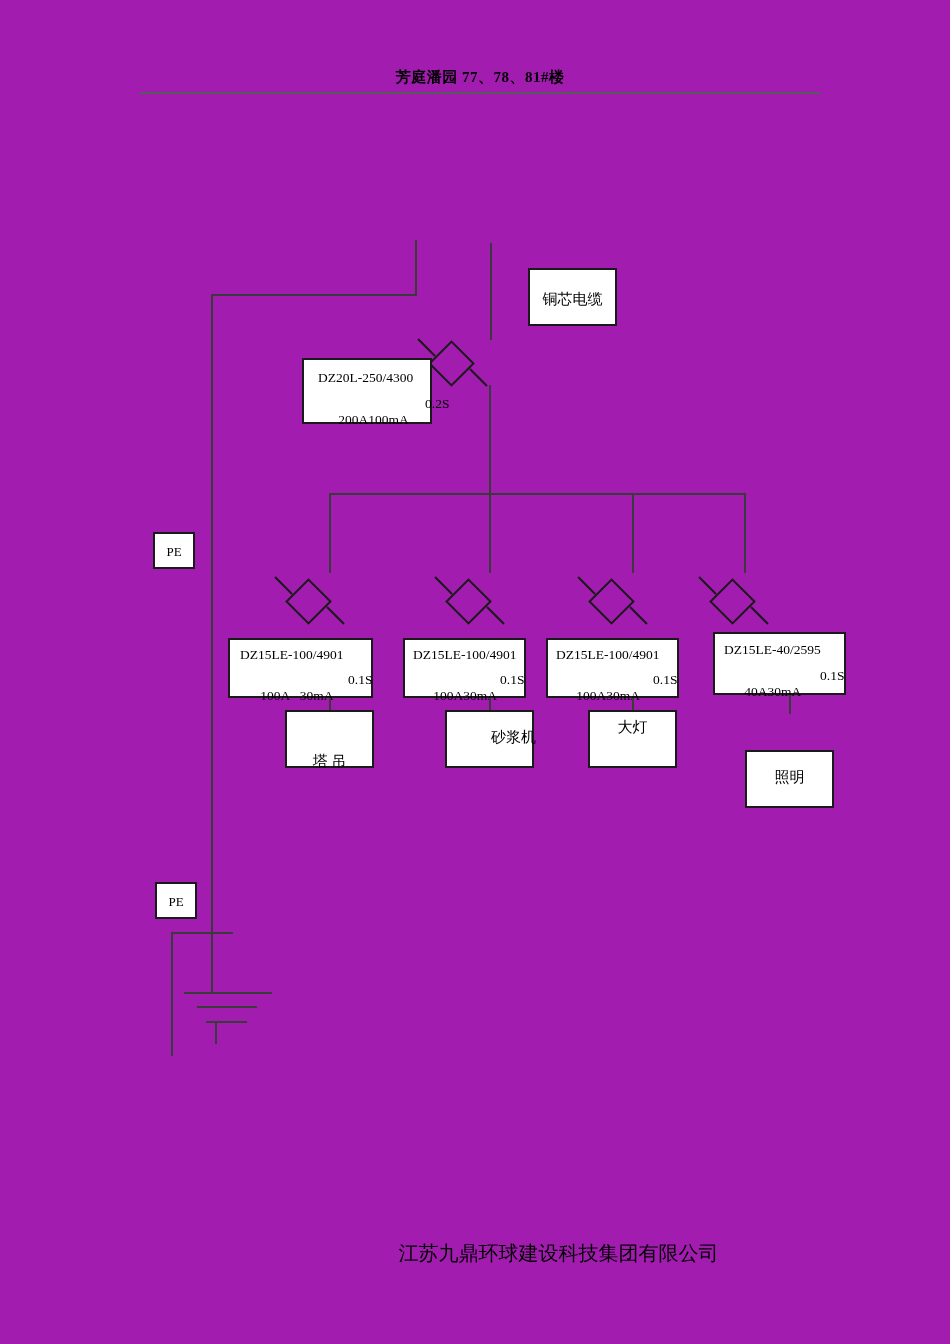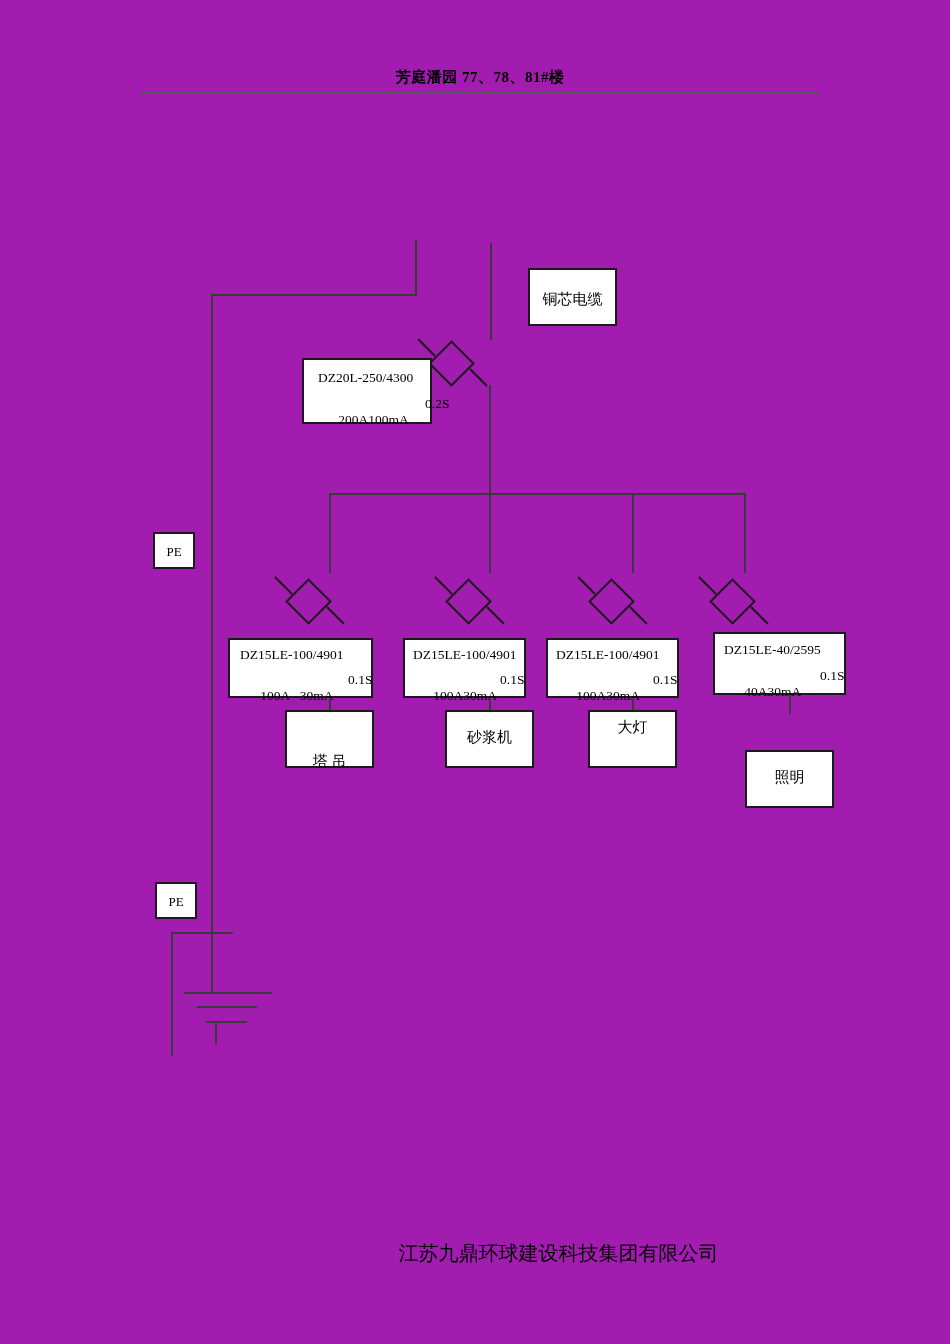--- a/index.html
+++ b/index.html
@@ -236,21 +236,21 @@
     <div class="lead br"></div>
   </div>
   <div class="spec-box" style="left:403px; top:638px; width:123px; height:60px;">
     <div class="spec-line1" style="top:7px; left:8px;">DZ15LE-100/4901</div>
     <div class="spec-line2" style="top:32px; left:8px;">
       <span class="rating">100A30mA</span>
       <span class="time" style="left:87px; top:0;">0.1S</span>
     </div>
   </div>
   <div class="wire v" style="left:489px; top:698px; height:14px;"></div>
-  <div class="dbox" style="left:445px; top:710px; width:89px; height:58px;">
+  <div class="dbox" style="left:445px; top:710px; width:89px; height:58px;padding-left:24px;">
     <div class="lbl-center" style="top:18px;">砂浆机</div>
   </div>
 
   <div class="breaker-sym" style="left:588px; top:578px; width:48px; height:48px;">
     <div class="lead tl"></div>
     <div class="diamond"></div>
     <div class="lead br"></div>
   </div>
   <div class="spec-box" style="left:546px; top:638px; width:133px; height:60px;">
     <div class="spec-line1" style="top:7px; left:8px;">DZ15LE-100/4901</div>

